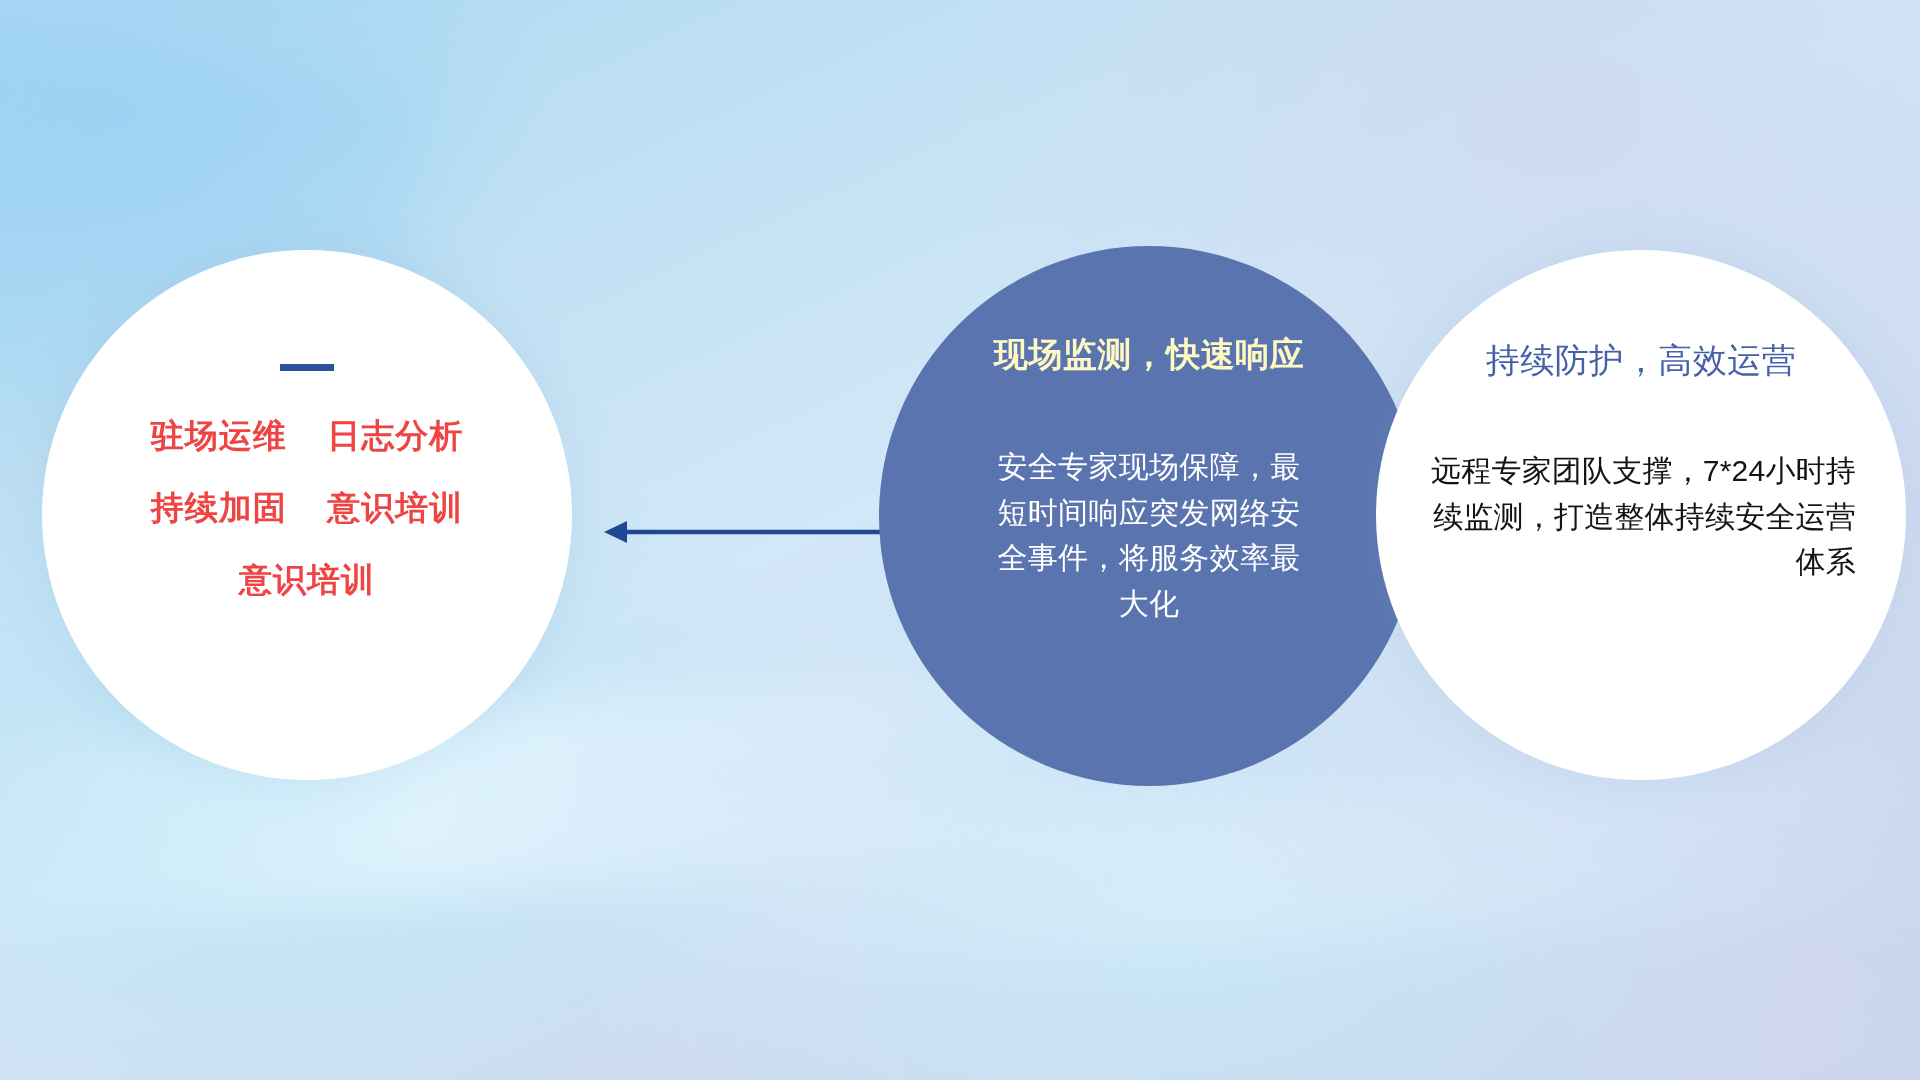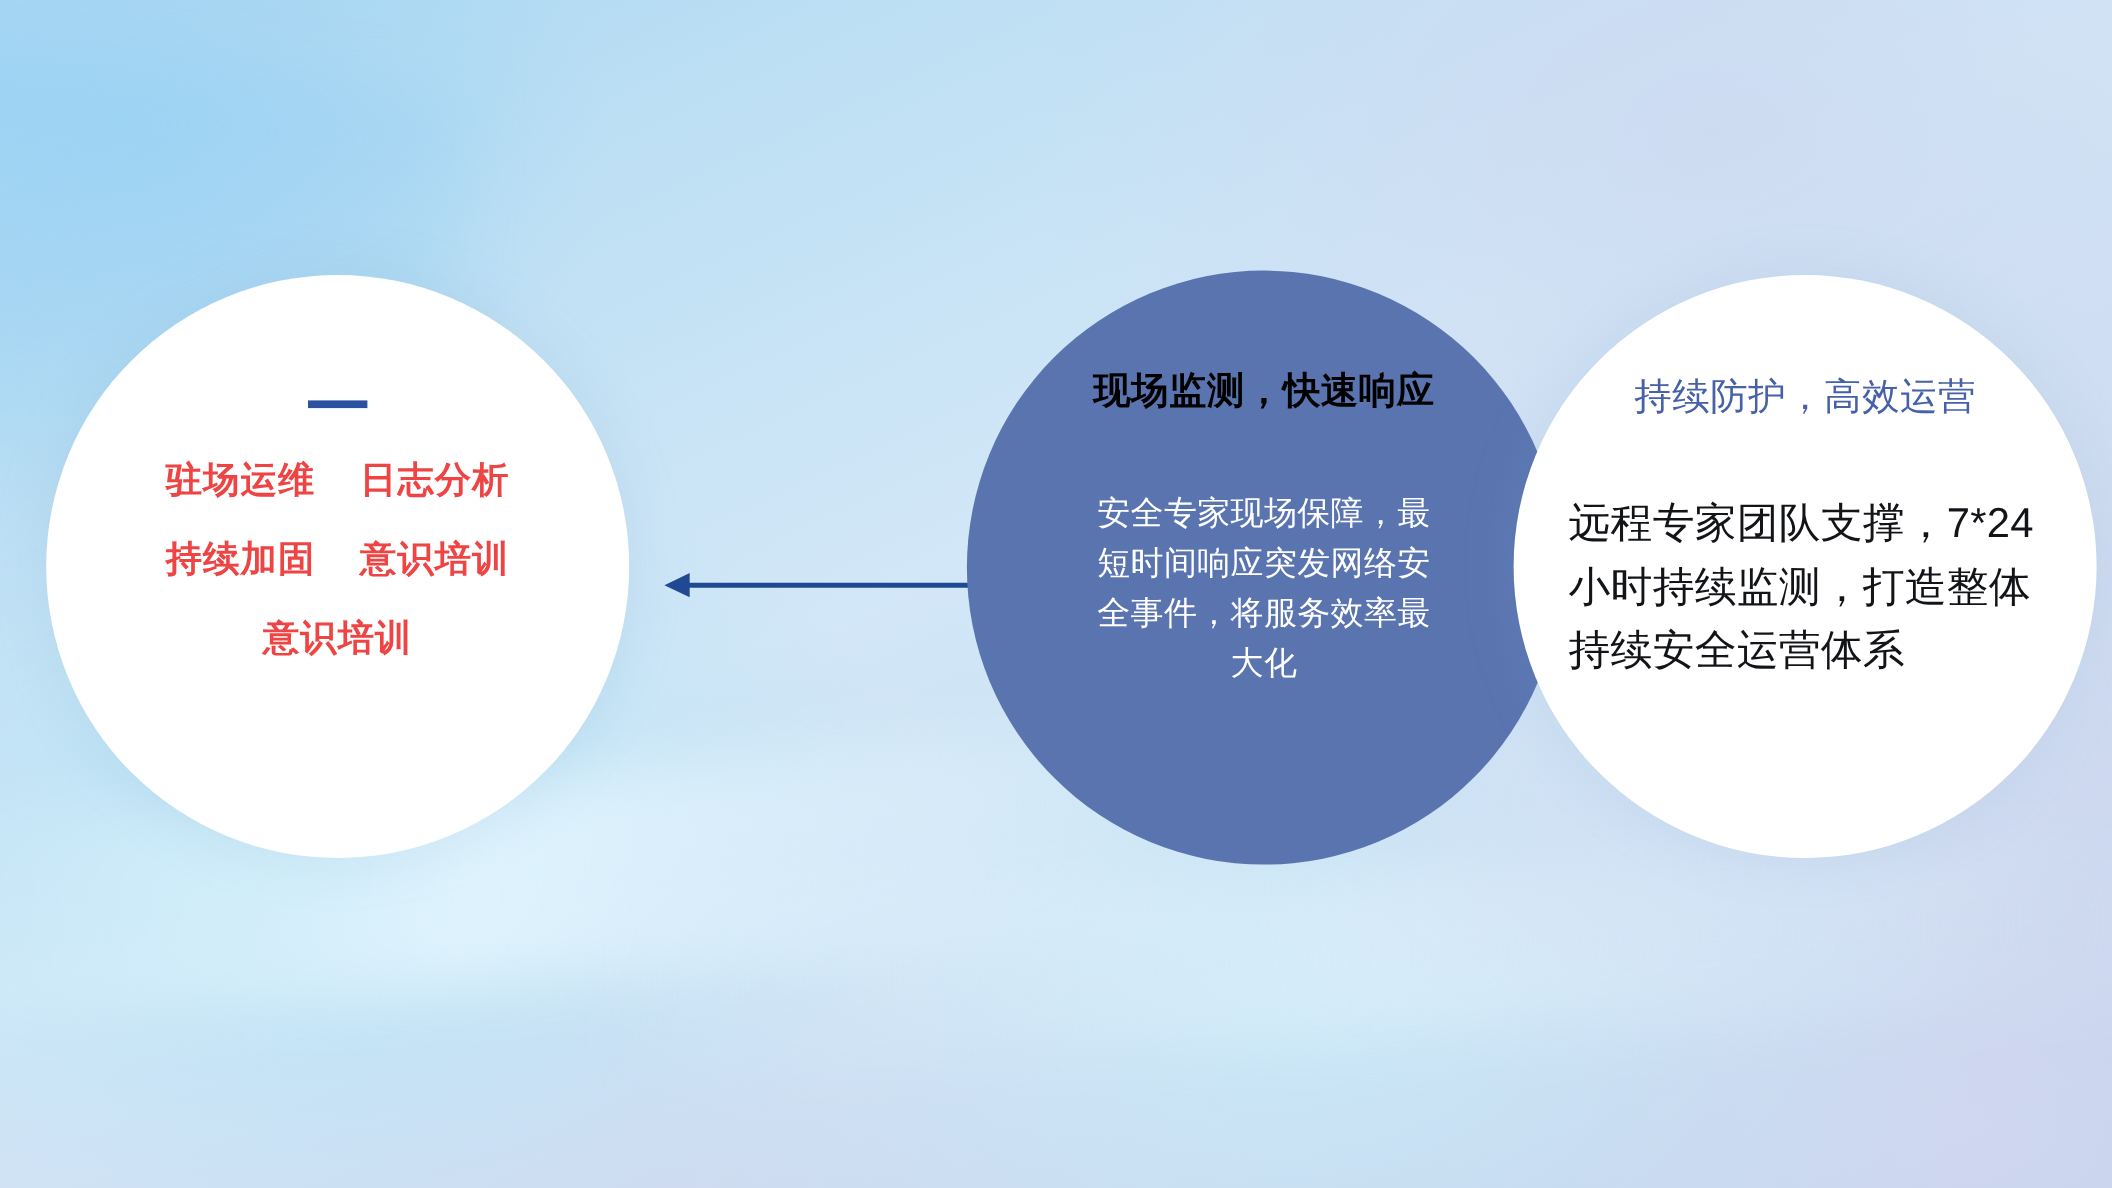--- a/index.html
+++ b/index.html
@@ -88,21 +88,21 @@
   #circle-mid {
     left:879px; top:246px;
     width:540px; height:540px;
     background:#5a74b0;
     z-index:2;
     padding-top:86px;
   }
   #circle-mid .c-title {
     font-size:34px;
     font-weight:bold;
-    color:#000000;
+    color:#fef9c3;
     letter-spacing:0.5px;
     white-space:nowrap;
     margin-bottom:66px;
   }
   #circle-mid .c-body {
     font-size:30px;
     color:#ffffff;
     line-height:1.52;
     text-align:center;
     width:330px;
@@ -120,24 +120,24 @@
   }
   #circle-right .c-title {
     font-size:34px;
     font-weight:normal;
     color:#4661a8;
     letter-spacing:0.5px;
     white-space:nowrap;
     margin-bottom:64px;
   }
   #circle-right .c-body {
-    font-size:38px;
+    font-size:30px;
     color:#121417;
     line-height:1.52;
-    text-align:left;
+    text-align:right;
     width:430px;
     letter-spacing:0.2px;
   }
 
   
   #flow-arrow {
     position:absolute;
     left:600px; top:512px;
     width:300px; height:40px;
     z-index:1;

